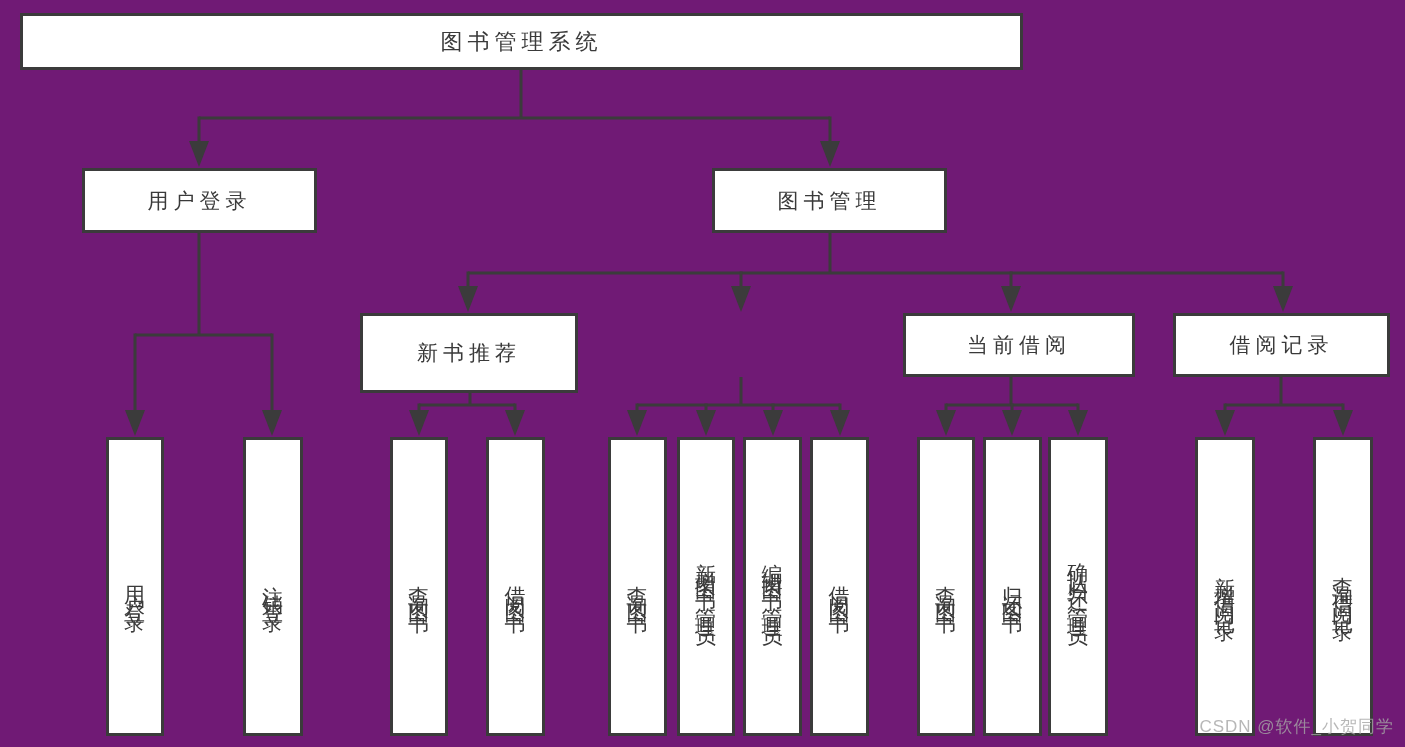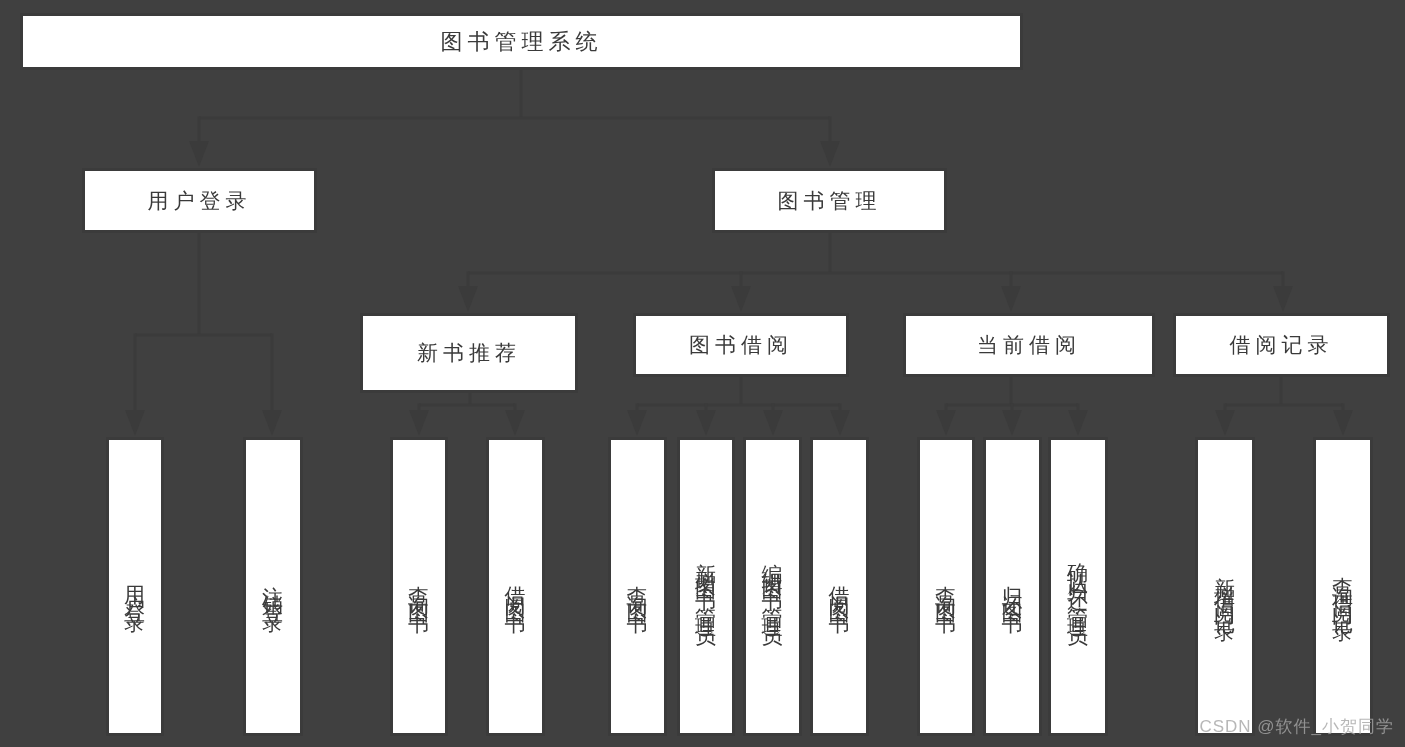--- a/index.html
+++ b/index.html
@@ -1,20 +1,20 @@
 <!DOCTYPE html>
 <html><head>
 <meta charset="utf-8">
 <style>
   html, body { margin: 0; padding: 0; background: #ffffff; }
   #canvas {
     position: relative;
     width: 1405px;
     height: 747px;
-    background: #404040;
+    background: #701a75;
     font-family: "Liberation Sans", "DejaVu Sans", sans-serif;
     overflow: hidden;
   }
   #connectors {
     position: absolute;
     left: 0; top: 0;
     width: 1405px; height: 747px;
     pointer-events: none;
   }
   .hbox {
@@ -141,24 +141,21 @@
   <div class="hbox" style="left:82px; top:168px; width:235px; height:65px;">
     <span>用户登录</span>
   </div>
   <div class="hbox" style="left:712px; top:168px; width:235px; height:65px;justify-content:center;">
     <span>图书管理</span>
   </div>
 
   <div class="hbox" style="left:360px; top:313px; width:218px; height:80px;">
     <span>新书推荐</span>
   </div>
-  <div class="hbox" style="left:633px; top:313px; width:216px; height:64px;">
-    <span>图书借阅</span>
-  </div>
-  <div class="hbox" style="left:903px; top:313px; width:252px; height:64px;">
+  <div class="hbox" style="left:903px; top:313px; width:232px; height:64px;">
     <span>当前借阅</span>
   </div>
   <div class="hbox" style="left:1173px; top:313px; width:217px; height:64px;">
     <span>借阅记录</span>
   </div>
 
   <div class="vbox" style="left:106px; width:58px;">
     <span class="vlabel">用户登录</span>
   </div>
   <div class="vbox" style="left:243px; width:60px;">

